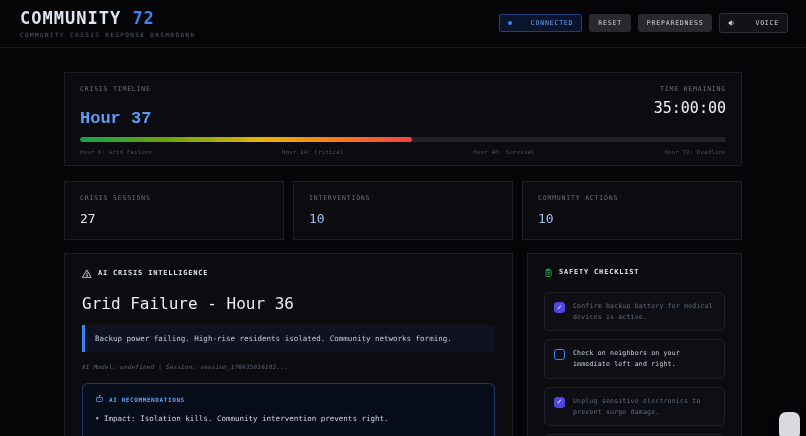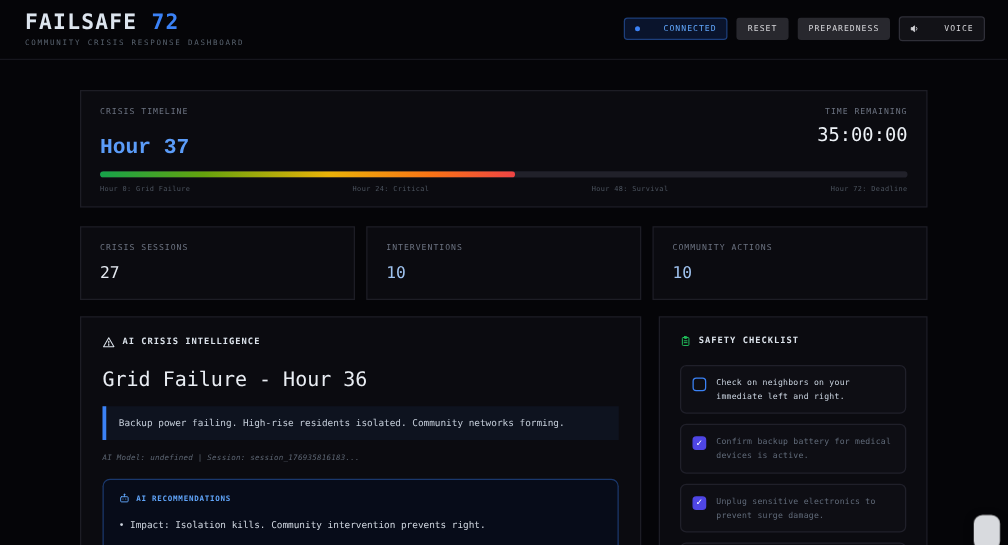--- a/index.html
+++ b/index.html
@@ -127,21 +127,21 @@
     background: #d8dade; border: none; cursor: pointer;
     box-shadow: 0 2px 8px rgba(0,0,0,0.6);
   }
 </style>
 </head>
 <body>
 
 <header>
   <div class="header-left">
     <div class="app-title">
-      <span>FAILSAFE</span>
+      <span>COMMUNITY</span>
       <span class="accent">72</span>
     </div>
     <div class="app-subtitle">COMMUNITY CRISIS RESPONSE DASHBOARD</div>
   </div>
   <div class="header-actions">
     <button class="btn btn-status">
       <span class="dot"></span>
       <span>CONNECTED</span>
     </button>
     <button class="btn">RESET</button>
@@ -236,27 +236,27 @@
           <svg width="9" height="10" viewBox="0 0 24 24" fill="none" stroke="#22c55e" stroke-width="2" stroke-linecap="round" stroke-linejoin="round">
             <rect x="5" y="4" width="14" height="17" rx="2"></rect>
             <rect x="9" y="2" width="6" height="4" rx="1"></rect>
             <line x1="9" y1="11" x2="15" y2="11"></line>
             <line x1="9" y1="15" x2="15" y2="15"></line>
           </svg>
         </span>
         <span>SAFETY CHECKLIST</span>
       </div>
 
+      <div class="check-item checked">
+        <span class="checkbox"></span>
+        <span class="check-text">Confirm backup battery for medical devices is active.</span>
+      </div>
       <div class="check-item">
         <span class="checkbox"></span>
         <span class="check-text">Check on neighbors on your immediate left and right.</span>
-      </div>
-      <div class="check-item checked">
-        <span class="checkbox"></span>
-        <span class="check-text">Confirm backup battery for medical devices is active.</span>
       </div>
       <div class="check-item checked">
         <span class="checkbox"></span>
         <span class="check-text">Unplug sensitive electronics to prevent surge damage.</span>
       </div>
       <div class="check-item">
         <span class="checkbox"></span>
         <span class="check-text">Prepare manual lighting (LED lanterns/flashlights).</span>
       </div>
     </div>

